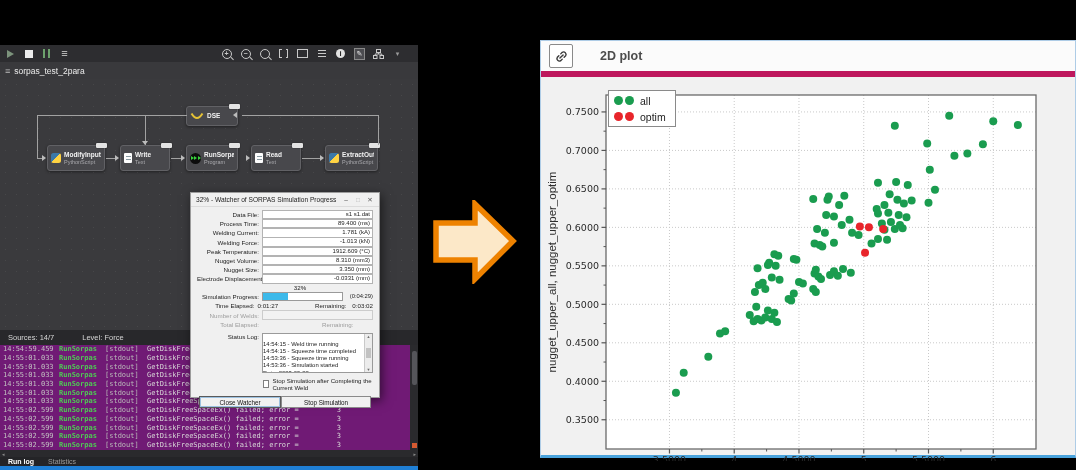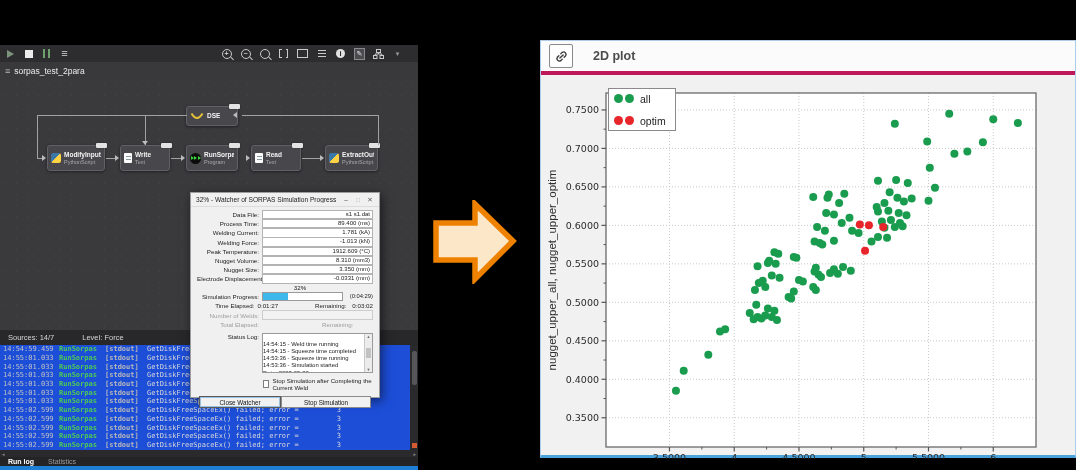--- a/index.html
+++ b/index.html
@@ -59,26 +59,26 @@
   .arr{position:absolute;width:0;height:0;}
   .arr.r{border-left:4.5px solid #bcbcbc;border-top:3px solid transparent;border-bottom:3px solid transparent;}
   .arr.l{border-right:4.5px solid #bcbcbc;border-top:3px solid transparent;border-bottom:3px solid transparent;}
   .arr.d{border-top:4.5px solid #bcbcbc;border-left:3px solid transparent;border-right:3px solid transparent;}
 
   #lp-loghead{position:absolute;left:0;top:285px;width:100%;height:15px;background:#28282b;
               display:flex;align-items:center;color:#d6d6d6;font-size:7.5px;}
   #lp-loghead .src{margin-left:8px;}
   #lp-loghead .lvl{margin-left:28px;}
 
-  #lp-log{position:absolute;left:0;top:300px;width:100%;height:105px;background:#1d4ed8;overflow:hidden;
+  #lp-log{position:absolute;left:0;top:300px;width:100%;height:105px;background:#701a75;overflow:hidden;
           font-family:"DejaVu Sans Mono",monospace;font-size:7px;}
   .log-row{display:flex;height:8.7px;align-items:center;white-space:pre;color:#d2d2d2;}
   .log-row .t{color:#c3c3c3;margin-left:3px;width:56px;}
   .log-row .s{color:#4ecb54;font-weight:bold;width:46px;}
-  .log-row .c{color:#b9b9b9;width:42px;font-weight:bold;}
+  .log-row .c{color:#b9b9b9;width:42px;}
   .log-row .m{color:#d8d8d8;}
   .log-row .v{color:#d8d8d8;margin-left:38px;}
 
   #lp-vscroll{position:absolute;right:0;top:300px;width:8px;height:105px;background:#2a2a2d;}
   #lp-vscroll .thumb{position:absolute;left:1.5px;top:6px;width:5px;height:34px;background:#55555a;border-radius:2px;}
   #lp-vscroll .alert{position:absolute;left:1.5px;bottom:2px;width:5px;height:5px;background:#d65a31;}
   #lp-hscroll{position:absolute;left:0;top:405px;width:100%;height:7px;background:#2a2a2d;
               display:flex;align-items:center;justify-content:space-between;color:#8b8b8b;font-size:5px;padding:0 2px;box-sizing:border-box;}
   #lp-tabs{position:absolute;left:0;top:412px;width:100%;height:9px;background:#242427;display:flex;align-items:center;gap:14px;padding-left:8px;box-sizing:border-box;}
   #lp-tabs .tab{font-size:7px;color:#9a9a9a;}
@@ -127,31 +127,31 @@
            display:flex;align-items:center;justify-content:center;box-sizing:border-box;}
   #btn-close{width:84px;border:1px solid #5a5a5a;box-shadow:0 0 0 1px #9cc1e0 inset;}
   #btn-stop{width:92px;}
 
   
   #big-arrow{position:absolute;left:433px;top:200px;width:84px;height:84px;z-index:10;}
 
   
   #right-panel{position:absolute;left:540px;top:40px;width:536px;height:418px;background:#f1f1f1;
                border:1px solid #aecce6;border-bottom:3px solid #4aa3dc;box-sizing:border-box;}
-  #rp-titlebar{height:30px;background:#fbfbfb;border-bottom:4px solid #be185d;display:flex;align-items:center;gap:20px;padding-left:8px;}
+  #rp-titlebar{height:30px;background:#fbfbfb;border-bottom:6px solid #be185d;display:flex;align-items:center;gap:27px;padding-left:8px;}
   #link-btn{width:22px;height:22px;background:#fff;border:1px solid #8a8a8a;border-radius:2px;
             display:flex;align-items:center;justify-content:center;}
   #rp-title{font-size:12.5px;font-weight:bold;color:#4c4c4c;}
   #rp-body{position:relative;width:100%;height:384px;}
   #chart-svg{position:absolute;left:0;top:0;}
   #ylabel{position:absolute;left:11px;top:195px;transform:translate(-50%,-50%) rotate(-90deg);
           white-space:nowrap;font-size:11.5px;color:#2e2e2e;}
   #xlabel{position:absolute;left:65px;width:430px;top:371px;text-align:center;font-size:11.5px;color:#2e2e2e;}
   #legend{position:absolute;left:67px;top:13px;background:#fff;border:1px solid #8a8a8a;
-          padding:2px 9px 2px 5px;display:flex;flex-direction:column;gap:7px;}
+          padding:2px 9px 2px 5px;display:flex;flex-direction:column;gap:1px;}
   .leg-row{display:flex;align-items:center;gap:2px;height:15px;}
   .leg-dot{width:9px;height:9px;border-radius:50%;}
   .leg-label{font-size:10.5px;color:#1e1e1e;margin-left:4px;}
 </style>
 </head>
 <body>
 
 <div id="left-panel">
 
   <div id="lp-toolbar">

